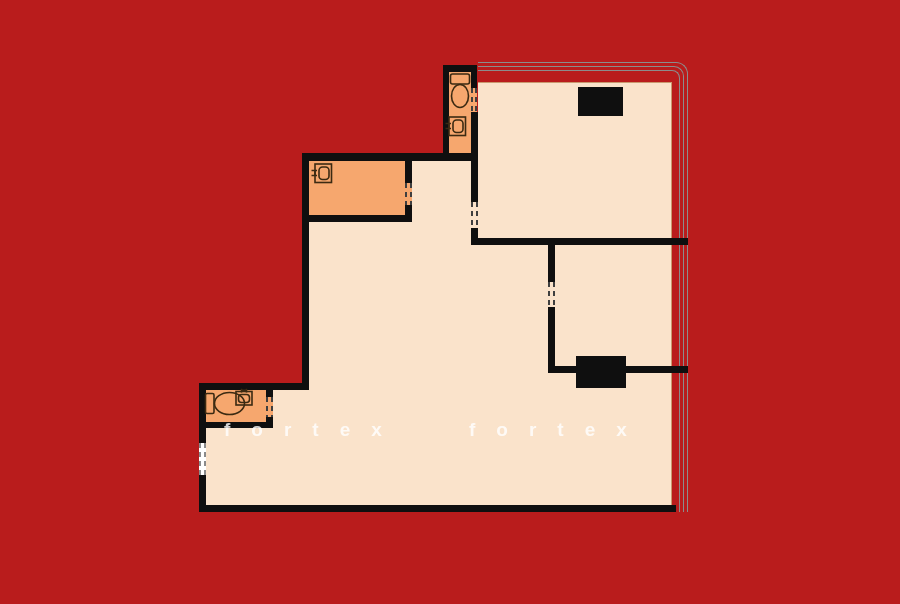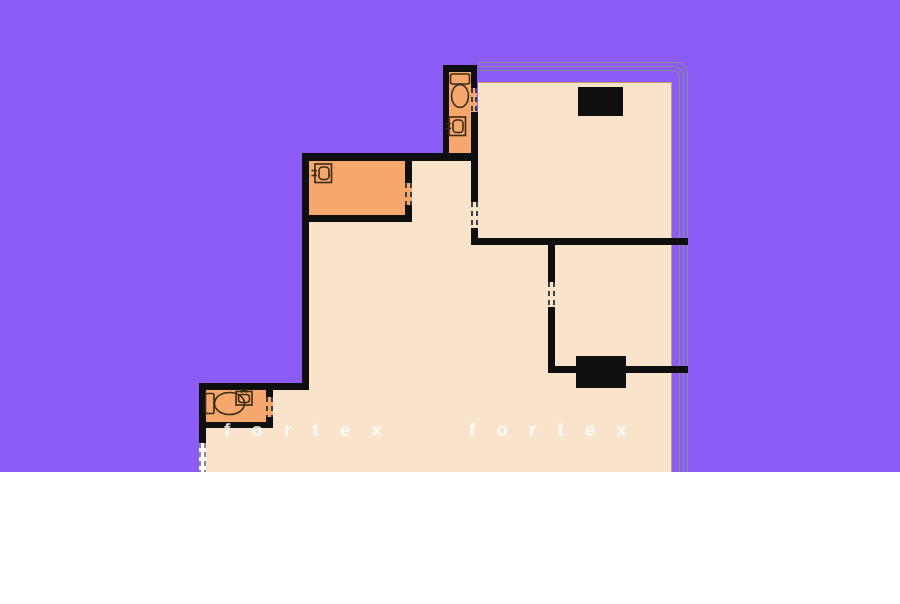--- a/index.html
+++ b/index.html
@@ -9,21 +9,21 @@
   .wall { }
   .window-line { background: transparent; }
   .opening { }
   .jamb { top: 0; width: 2px; height: 100%; }
   .fixture svg { display: block; }
   .watermark { font-weight: bold; white-space: nowrap; }
 </style>
 </head>
 <body>
 
-<div id="plan" style="width: 900px; height: 472px; background: #8b5cf6;">
+<div id="plan" style="width: 900px; height: 604px; background: #b91c1c;">
     <div class="region" style="left: 309px; top: 161px; width: 363px; height: 344px; background: rgb(250, 227, 203); border-right: 1px solid rgb(201, 153, 111);"></div>
     <div class="region" style="left: 478px; top: 82px; width: 194px; height: 156px; background: rgb(250, 227, 203); border-top: 1px solid rgb(201, 153, 111); border-right: 1px solid rgb(201, 153, 111);"></div>
     <div class="region" style="left: 206px; top: 390px; width: 103px; height: 115px; background: rgb(250, 227, 203);"></div>
     <div class="region" style="left: 309px; top: 161px; width: 96px; height: 54px; background: rgb(246, 167, 110);"></div>
     <div class="region" style="left: 449px; top: 71px; width: 22px; height: 82px; background: rgb(246, 167, 110);"></div>
     <div class="region" style="left: 206px; top: 390px; width: 60px; height: 32px; background: rgb(246, 167, 110);"></div>
     <div class="window-line" style="left: 478px; top: 62px; width: 210px; height: 450px; border-top: 1px solid rgb(140, 140, 140); border-right: 1px solid rgb(140, 140, 140); border-top-right-radius: 12px;"></div>
     <div class="window-line" style="left: 478px; top: 66px; width: 206px; height: 446px; border-top: 1px solid rgb(140, 140, 140); border-right: 1px solid rgb(140, 140, 140); border-top-right-radius: 10px;"></div>
     <div class="window-line" style="left: 478px; top: 70px; width: 202px; height: 442px; border-top: 1px solid rgb(140, 140, 140); border-right: 1px solid rgb(140, 140, 140); border-top-right-radius: 8px;"></div>
     <div class="wall" style="left: 578px; top: 87px; width: 45px; height: 29px; background: rgb(15, 15, 15);"></div>

